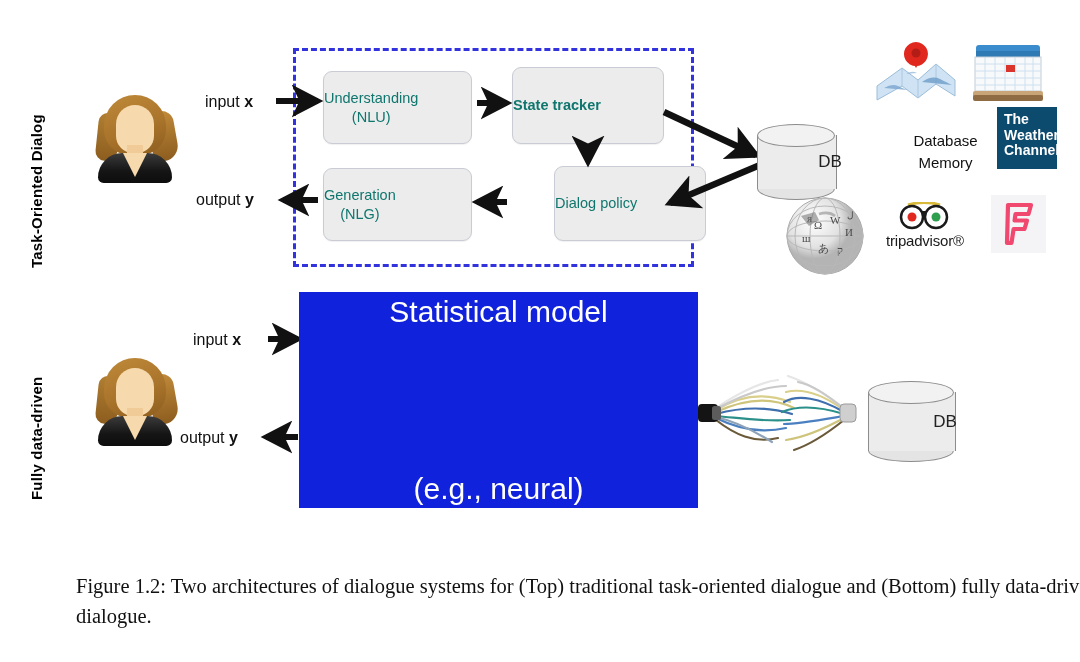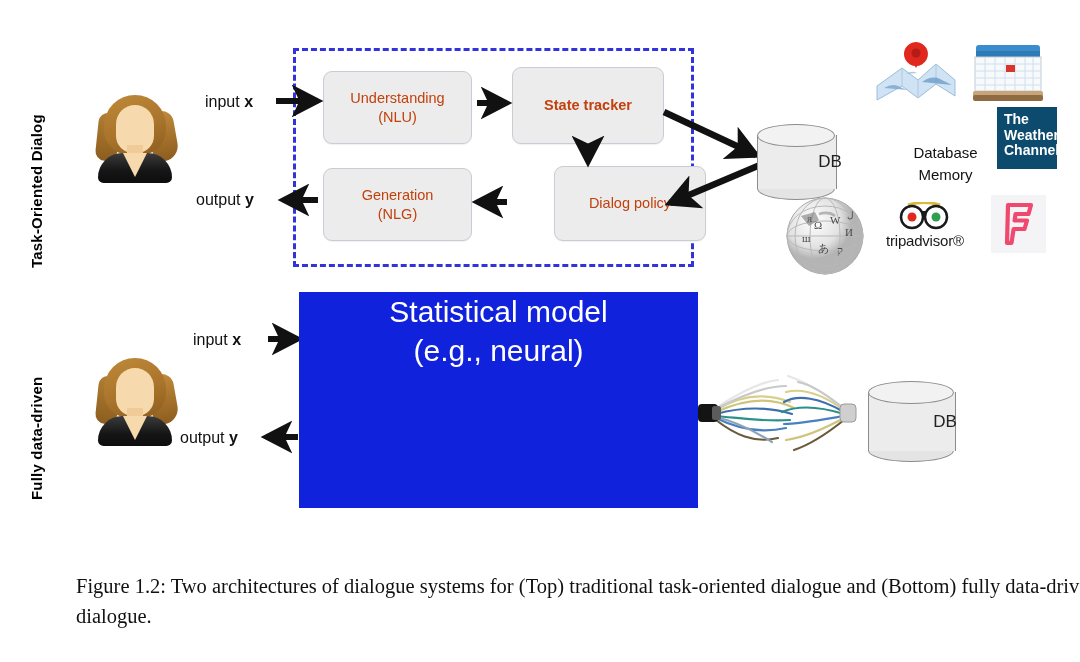--- a/index.html
+++ b/index.html
@@ -36,42 +36,42 @@
   
   .iolabel{position:absolute;font-size:16px;color:#111;white-space:nowrap;}
   .iolabel b{font-weight:bold;}
 
   
   .dashbox{position:absolute;border:3px dashed #3333dd;box-sizing:border-box;}
 
   
   .modbox{position:absolute;box-sizing:border-box;background:#ececec;
           border:1px solid #c9ccd4;border-radius:9px;
-          display:flex;align-items:center;justify-content:center;text-align:center;
-          font-size:14.5px;line-height:1.25;color:#c2410c;
+          display:flex;align-items:center;justify-content:flex-start;text-align:center;
+          font-size:14.5px;line-height:1.25;color:#0f766e;
           box-shadow:0 1px 1px rgba(0,0,0,.06);}
 
   
   .arrows{position:absolute;left:0;top:0;width:1080px;height:560px;pointer-events:none;}
 
   
   .db{position:absolute;}
   .db-body{position:absolute;left:0;top:11px;width:100%;height:calc(100% - 22px);
            background:#ececec;border-left:1.5px solid #8c8c8c;border-right:1.5px solid #8c8c8c;}
   .db-top{position:absolute;left:0;top:0;width:100%;height:23px;border-radius:50%;
           background:#f2f2f2;border:1.5px solid #8c8c8c;box-sizing:border-box;}
   .db-bot{position:absolute;left:0;bottom:0;width:100%;height:23px;border-radius:50%;
           background:#e4e4e4;border:1.5px solid #8c8c8c;box-sizing:border-box;}
   .db-lbl{position:absolute;left:0;top:0;width:100%;height:100%;
           display:flex;align-items:center;justify-content:center;
           font-size:17px;color:#222;z-index:3;padding-left:34px;}
 
   
   .bluebox{position:absolute;background:#1122dd;display:flex;flex-direction:column;
-           align-items:center;justify-content:flex-start;color:#fff;text-align:center;
+           align-items:center;justify-content:space-between;color:#fff;text-align:center;
            font-size:30px;line-height:1.3;}
 
   
   .klabels{position:absolute;text-align:center;font-size:15px;line-height:1.45;color:#111;}
 
   
   .logo{position:absolute;}
   .yelp{background:linear-gradient(180deg,#c9736d 0%,#bc5f58 45%,#a3342b 100%);
         border-radius:5px;overflow:hidden;}
   .yelp-word{position:absolute;left:7px;top:26px;font-weight:bold;font-size:21px;
@@ -180,21 +180,21 @@
     <line x1="298" y1="437" x2="266" y2="437" stroke="#111" stroke-width="6" marker-end="url(#ah)"></line>
   </svg>
 
   <div class="db" style="left:757px;top:124px;width:78px;height:76px;">
     <div class="db-bot"></div>
     <div class="db-body"></div>
     <div class="db-top"></div>
     <div class="db-lbl">DB</div>
   </div>
 
-  <div class="klabels" style="left:858px;top:130px;width:175px;margin-top:12px;">
+  <div class="klabels" style="left:858px;top:130px;width:175px;">
     <div>Database</div>
     <div>Memory</div>
   </div>
 
 
   <div class="logo" style="left:874px;top:38px;width:84px;height:74px;">
     <svg width="84" height="74" viewBox="0 0 84 74">
       <path d="M3,48 L28,30 L44,42 L62,26 L81,42 L81,58 L62,46 L44,60 L28,48 L3,62 Z" fill="#cfe3f5" stroke="#9bbdd9" stroke-width="1"></path>
       <path d="M28,30 L28,48 M44,42 L44,60 M62,26 L62,46" stroke="#a9c8e0" stroke-width="1" fill="none"></path>
       <path d="M10,50 q8,-5 14,-2 t10,4" fill="#7fa8d0" opacity=".85"></path>

